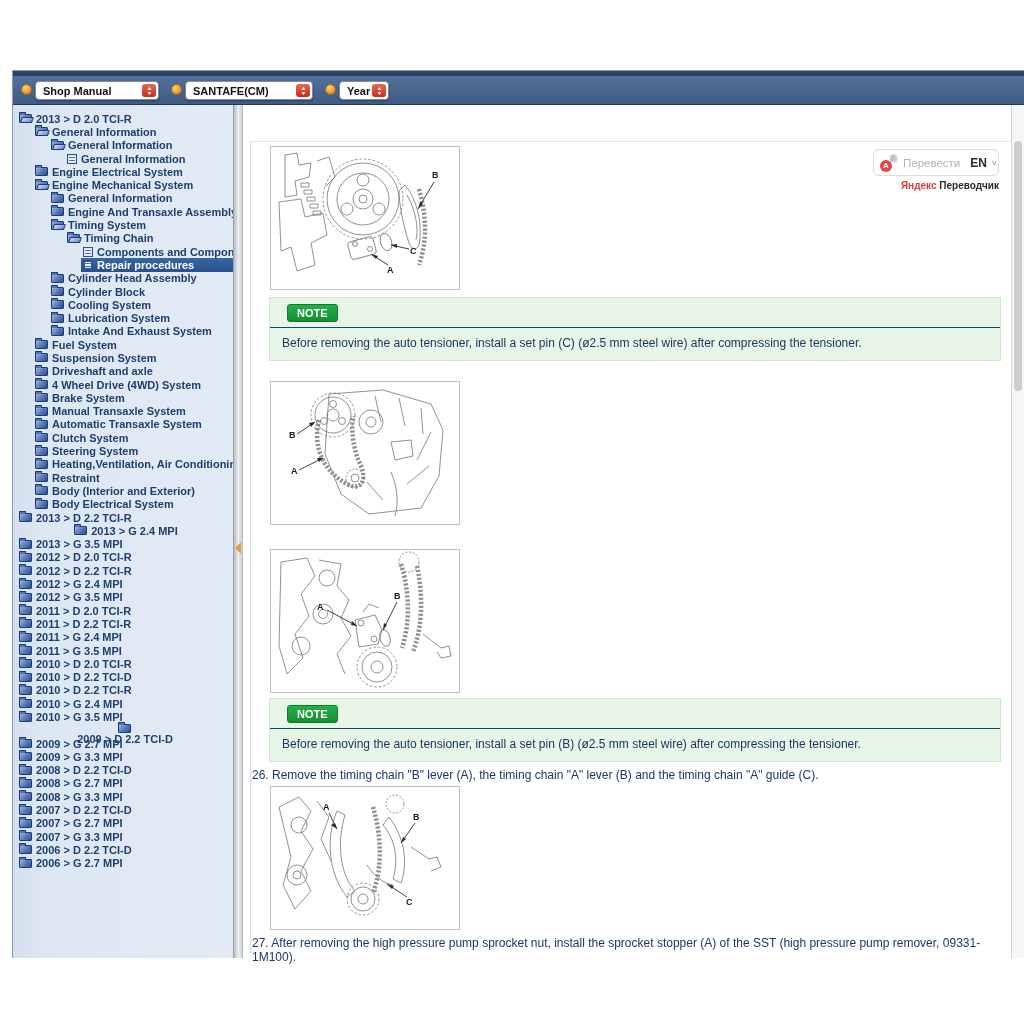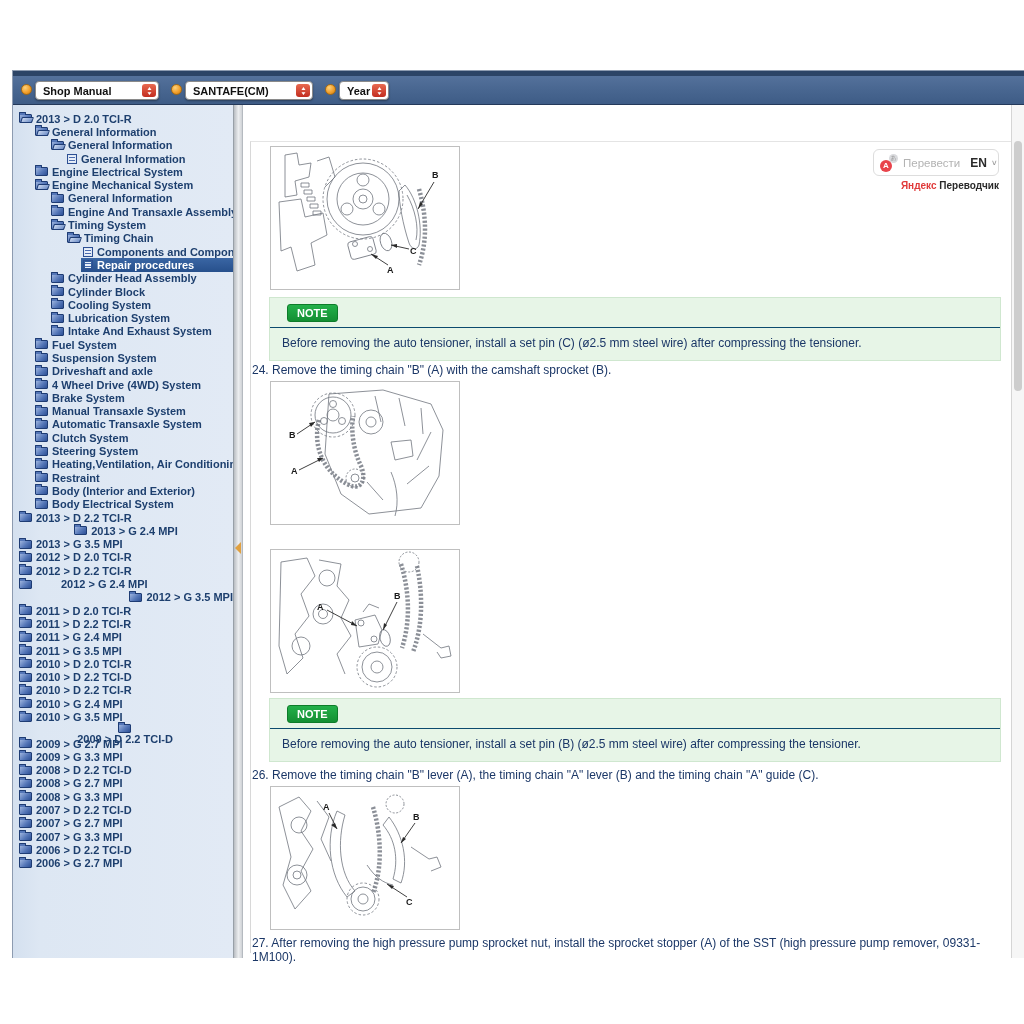--- a/index.html
+++ b/index.html
@@ -222,25 +222,25 @@
         <span class="tlabel">2013 &gt; G 3.5 MPI</span>
       </div>
       <div class="trow" style="margin-left: 4px;">
         <span class="ticon folder-closed"></span>
         <span class="tlabel">2012 &gt; D 2.0 TCI-R</span>
       </div>
       <div class="trow" style="margin-left: 4px;">
         <span class="ticon folder-closed"></span>
         <span class="tlabel">2012 &gt; D 2.2 TCI-R</span>
       </div>
-      <div class="trow" style="margin-left: 4px; gap: 25px;">
+      <div class="trow" style="margin-left: 4px;">
         <span class="ticon folder-closed"></span>
         <span class="tlabel">2012 &gt; G 2.4 MPI</span>
       </div>
-      <div class="trow" style="margin-left: 4px; justify-content: flex-end;">
+      <div class="trow" style="margin-left: 4px;">
         <span class="ticon folder-closed"></span>
         <span class="tlabel">2012 &gt; G 3.5 MPI</span>
       </div>
       <div class="trow" style="margin-left: 4px;">
         <span class="ticon folder-closed"></span>
         <span class="tlabel">2011 &gt; D 2.0 TCI-R</span>
       </div>
       <div class="trow" style="margin-left: 4px;">
         <span class="ticon folder-closed"></span>
         <span class="tlabel">2011 &gt; D 2.2 TCI-R</span>
@@ -374,21 +374,20 @@
           <polygon class="ah" points="100,107 105,112 107,109"></polygon>
         <text class="callout" x="116" y="126">A</text>
       </svg>
     </div>
 
     <div class="note" style="top:192px">
       <div class="note-head"><span class="note-badge">NOTE</span></div>
       <div class="note-body">Before removing the auto tensioner, install a set pin (C) (ø2.5 mm steel wire) after compressing the tensioner.</div>
     </div>
 
-    <div class="step" style="top:258px">24. Remove the timing chain "B" (A) with the camshaft sprocket (B).</div>
 
     <div class="fig" style="top:276px">
       <svg width="188" height="142" viewBox="0 0 188 142">
         <path class="ln" d="M58,12 L112,8 L160,22 L172,48 L168,94 L150,126 L98,132 L70,112 L54,72 Z"></path>
         <path class="ln" d="M104,14 L110,40 M128,16 L134,44 M150,26 L152,52 M160,50 L146,78 M158,84 L136,102 M112,118 L96,100"></path>
         <path class="ln" d="M120,60 L140,58 L142,74 L124,78 Z"></path>
         <circle class="ln" cx="100" cy="40" r="12"></circle>
         <circle class="ln" cx="100" cy="40" r="5"></circle>
         <path class="chain" d="M48,38 C42,62 50,88 76,102 C90,110 96,98 90,84 C82,68 80,48 82,34"></path>
         <circle class="ln" cx="62" cy="33" r="22" stroke-dasharray="2.5,2"></circle>

